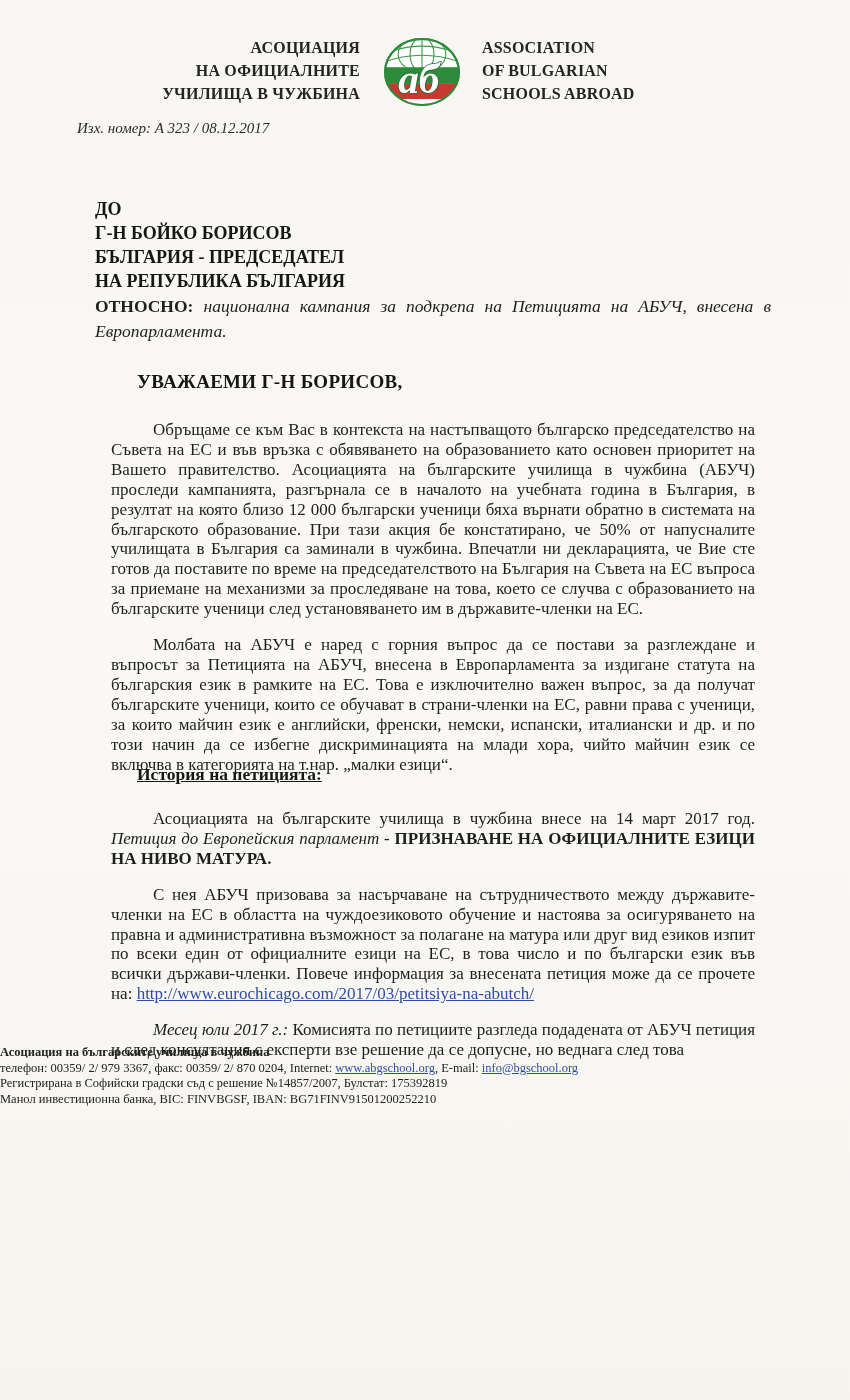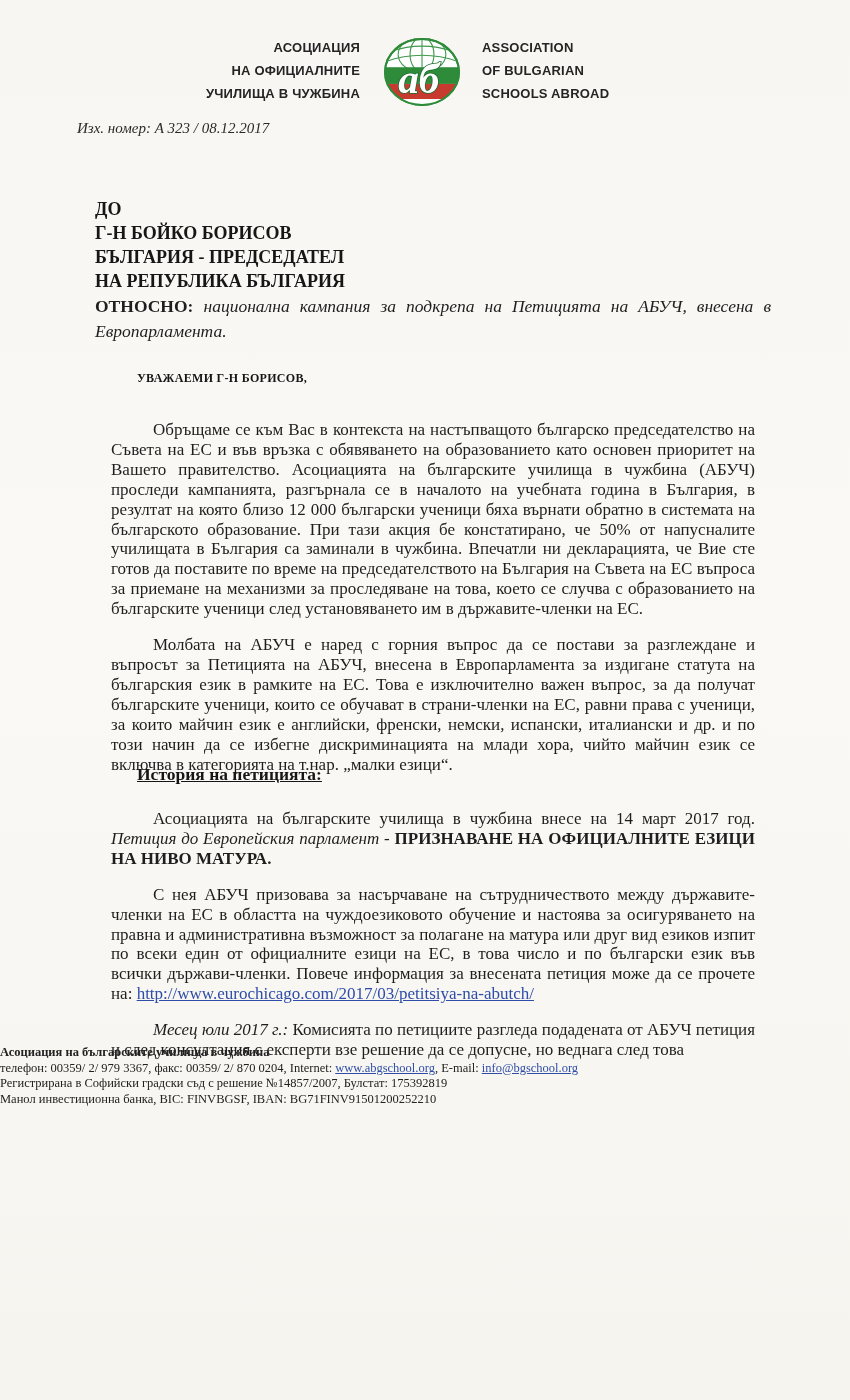--- a/index.html
+++ b/index.html
@@ -16,23 +16,23 @@
   }
 
   
   .letterhead {
     position: absolute;
     top: 36px; left: 160px;
     display: flex;
     align-items: flex-start;
   }
   .org-bg, .org-en {
-    font-family: Liberation Sans, sans-serif;
+    font-family: Liberation Serif, serif;
     font-weight: bold;
-    font-size: 13px;
+    font-size: 16px;
     line-height: 23px;
     color: #242424;
     letter-spacing: 0.2px;
     white-space: nowrap;
   }
   .org-bg { width: 200px; text-align: right; }
   .org-en { width: 195px; text-align: left; }
   .logo-wrap { width: 80px; height: 70px; margin: 1px 20px 0 22px; flex: 0 0 auto; }
 
   .ref-number {
@@ -59,21 +59,21 @@
     line-height: 25px;
     text-align: justify;
   }
   .subject .subject-label { font-weight: bold; }
   .subject .subject-text { font-style: italic; }
 
   .salutation {
     position: absolute;
     top: 371px; left: 137px;
     font-weight: bold;
-    font-size: 12px;
+    font-size: 19px;
     letter-spacing: 0.3px;
     color: #161616;
   }
 
   .body-block-1 {
     position: absolute;
     top: 404px; left: 95px; width: 676px;
     font-size: 17px;
     line-height: 19.9px;
     text-align: justify;

